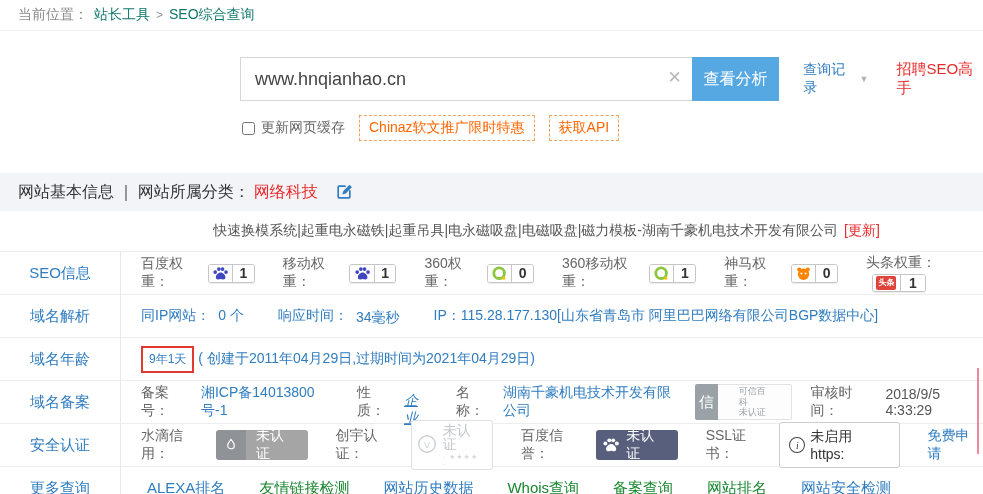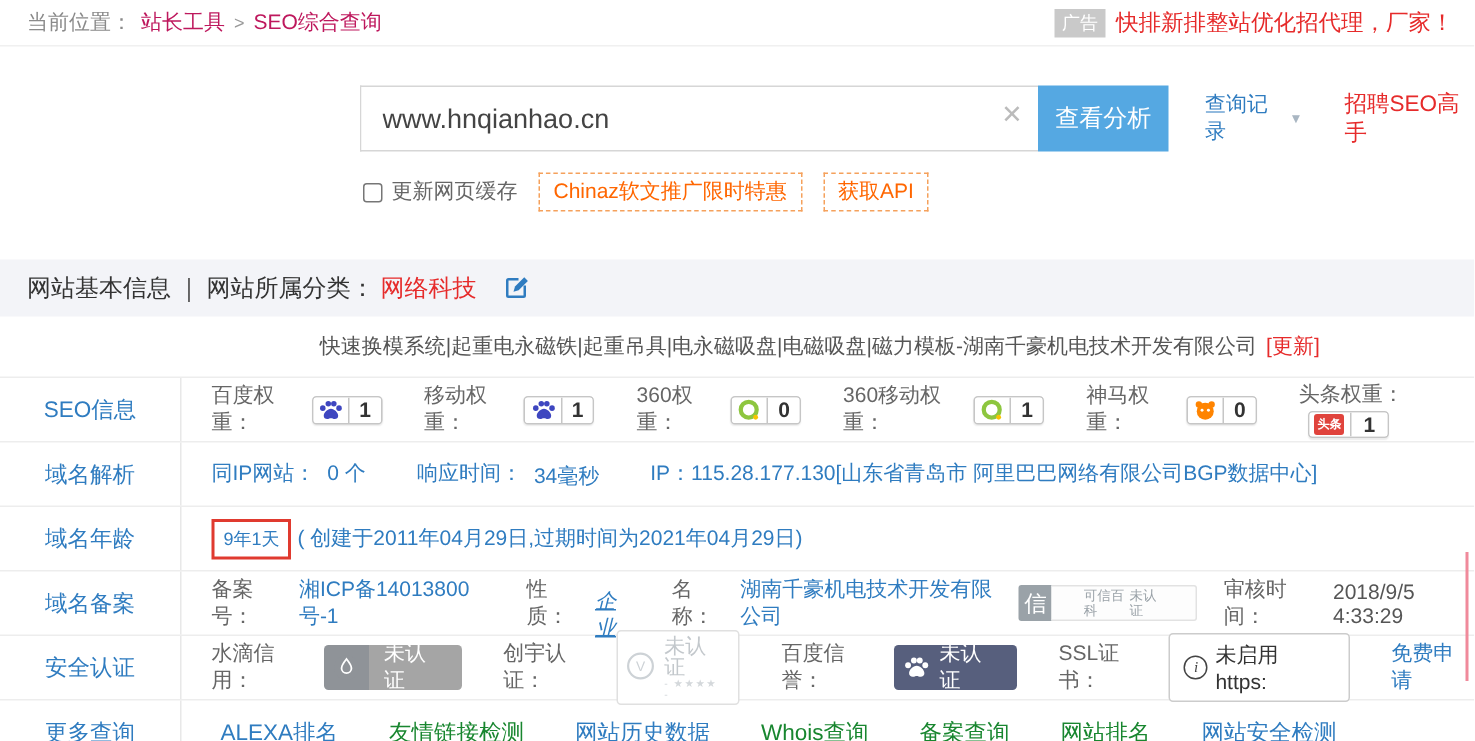--- a/index.html
+++ b/index.html
@@ -2,21 +2,21 @@
 <html><head>
 <meta charset="utf-8">
 <style>
   html,body{margin:0;padding:0;background:#fff;font-family:"Liberation Sans","DejaVu Sans",sans-serif;}
   .page{position:relative;width:983px;height:494px;overflow:hidden;background:#fff;}
 
   
   .crumbbar{height:30px;display:flex;align-items:center;justify-content:space-between;padding:0 14px 0 18px;border-bottom:1px solid #f0f0f0;font-size:14px;}
   .crumb-left{display:flex;align-items:center;gap:6px;}
   .crumb-prefix{color:#8a8a8a;}
-  .crumb-link{color:#be185d;text-decoration:none;cursor:pointer;}
+  .crumb-link{color:#0f766e;text-decoration:none;cursor:pointer;}
   .crumb-sep{color:#999;font-size:12px;}
   .ad-wrap{display:flex;align-items:center;gap:7px;}
   .ad-badge{background:#c9c9c9;color:#fff;font-size:12px;padding:1px 5px;}
   .ad-text{color:#e62b2b;font-size:15px;}
 
   
   .search-area{padding:26px 0 0 240px;}
   .search-row{display:flex;align-items:center;}
   .search-box{position:relative;width:478px;height:44px;border:1px solid #d6d6d6;border-right:none;box-sizing:border-box;background:#fff;}
   .search-box input{width:100%;height:100%;border:none;outline:none;font-size:18px;color:#444;padding:0 36px 0 14px;box-sizing:border-box;font-family:inherit;}
@@ -66,21 +66,21 @@
   .ssl-badge{display:inline-flex;align-items:center;border:1px solid #ccc;border-radius:3px;margin-left:6px;padding:5px 9px;gap:5px;color:#333;font-size:14px;background:#fff;cursor:pointer;}
   .i-circ{width:14px;height:14px;border:1px solid #444;border-radius:50%;display:inline-flex;align-items:center;justify-content:center;font-size:10px;color:#444;font-style:italic;font-family:"Liberation Serif",serif;}
 
   
   .age-box{border:2px solid #e03a2f;padding:3px 6px;color:#2f7cc0;font-size:12px;margin-right:4px;}
   .age-detail{color:#2f7cc0;font-size:14px;}
 
   
   .icp-badge{display:inline-flex;align-items:stretch;margin-left:10px;cursor:pointer;}
   .icp-char{width:26px;background:#9aa2a8;color:#fff;display:flex;align-items:center;justify-content:center;font-size:15px;border-radius:2px 0 0 2px;}
-  .icp-lines{display:flex;flex-direction:row;justify-content:center;border:1px solid #e2e2e2;border-left:none;border-radius:0 2px 2px 0;padding:1px 21px;line-height:1.15;background:#fdfdfd;}
+  .icp-lines{display:flex;flex-direction:column;justify-content:center;border:1px solid #e2e2e2;border-left:none;border-radius:0 2px 2px 0;padding:1px 21px;line-height:1.15;background:#fdfdfd;}
   .icp-lines span{font-size:9px;color:#9aa2a8;}
   .audit-val{color:#555;}
 
   
   .more-link{margin-right:34px;font-size:15px;cursor:pointer;text-decoration:none;}
   .lk-blue{color:#2f7cc0;}
   .lk-green{color:#18862f;}
 
   .underl{text-decoration:underline;}
   .right-strip{position:absolute;right:4px;top:368px;width:2px;height:86px;background:#f08a9b;}
@@ -89,24 +89,20 @@
 <body>
 
 <div class="page">
 
   <div class="crumbbar">
     <div class="crumb-left">
       <span class="crumb-prefix">当前位置：</span>
       <a class="crumb-link">站长工具</a>
       <span class="crumb-sep">&gt;</span>
       <a class="crumb-link">SEO综合查询</a>
-    </div>
-    <div class="ad-wrap">
-      <span class="ad-badge">广告</span>
-      <span class="ad-text">快排新排整站优化招代理，厂家！</span>
     </div>
   </div>
 
   <div class="search-area">
     <div class="search-row">
       <div class="search-box">
         <input type="text" value="www.hnqianhao.cn" style="">
         <span class="clear-x">✕</span>
       </div>
       <button class="analyze-btn">查看分析</button>

